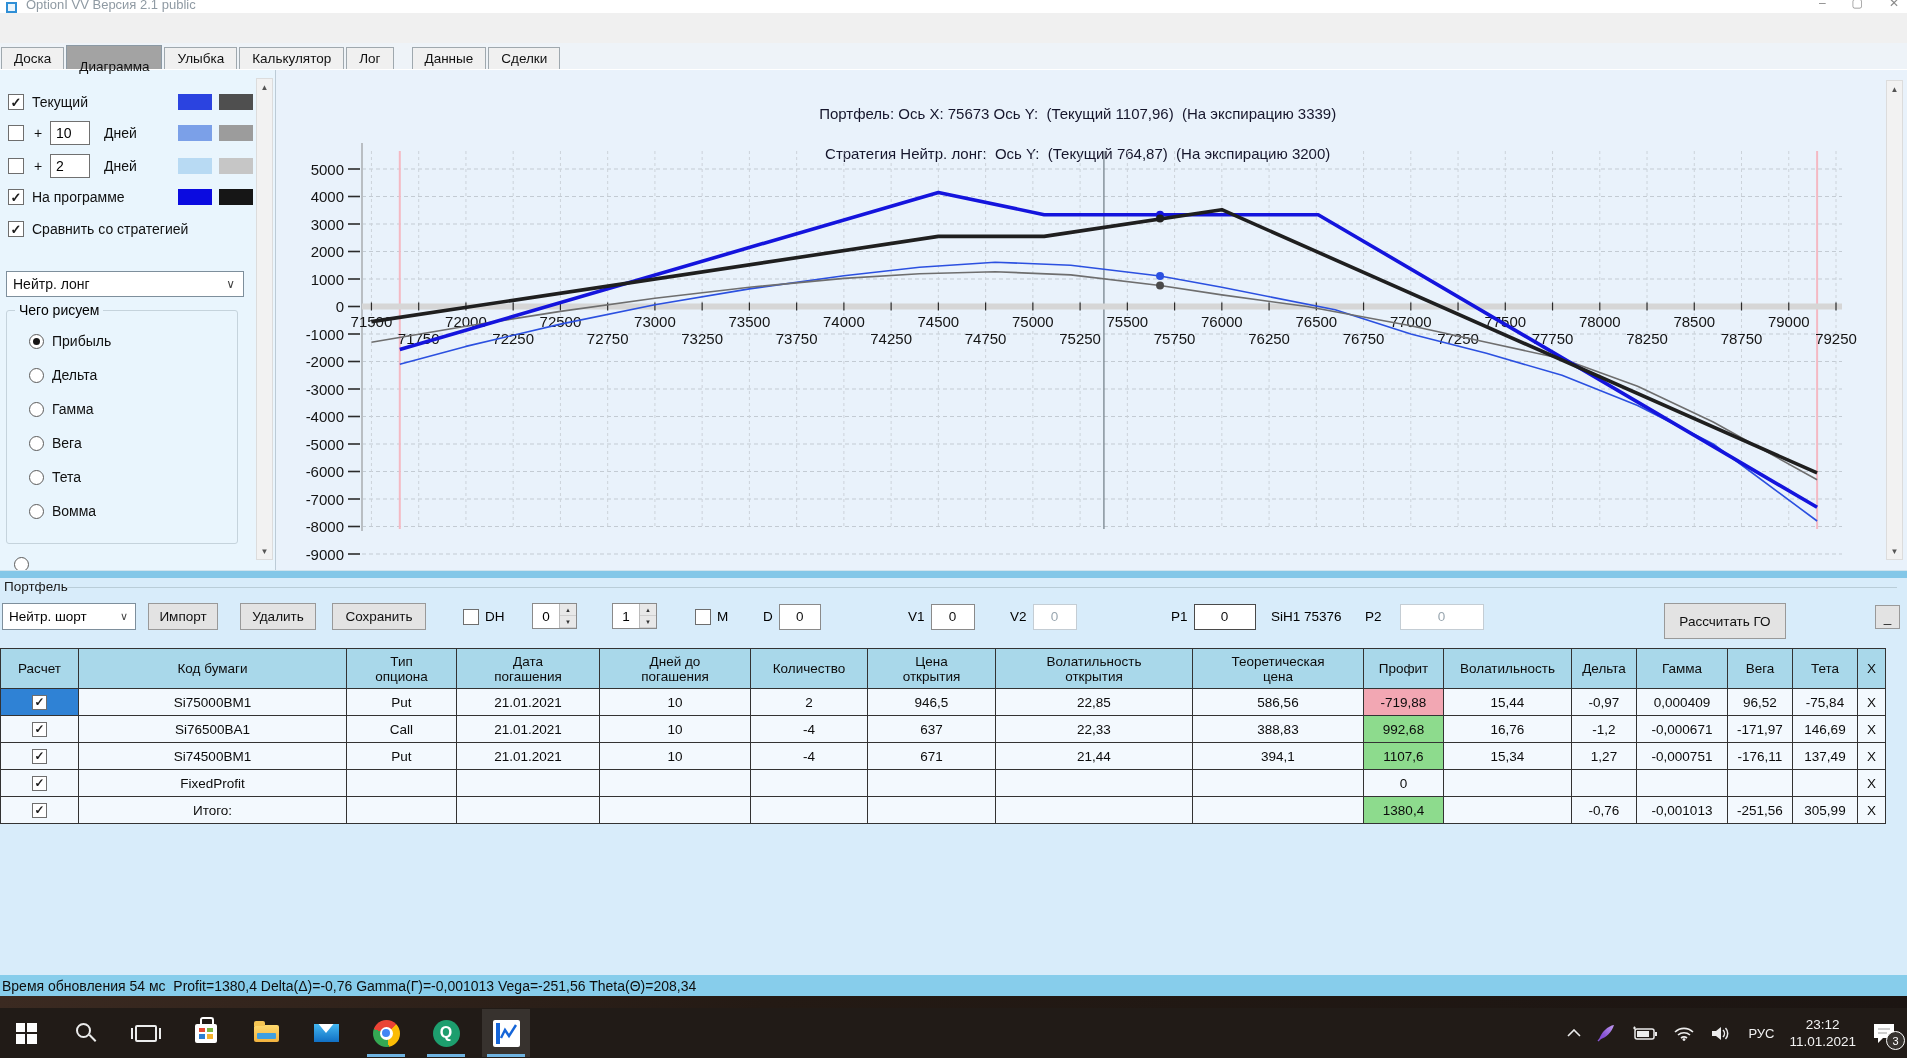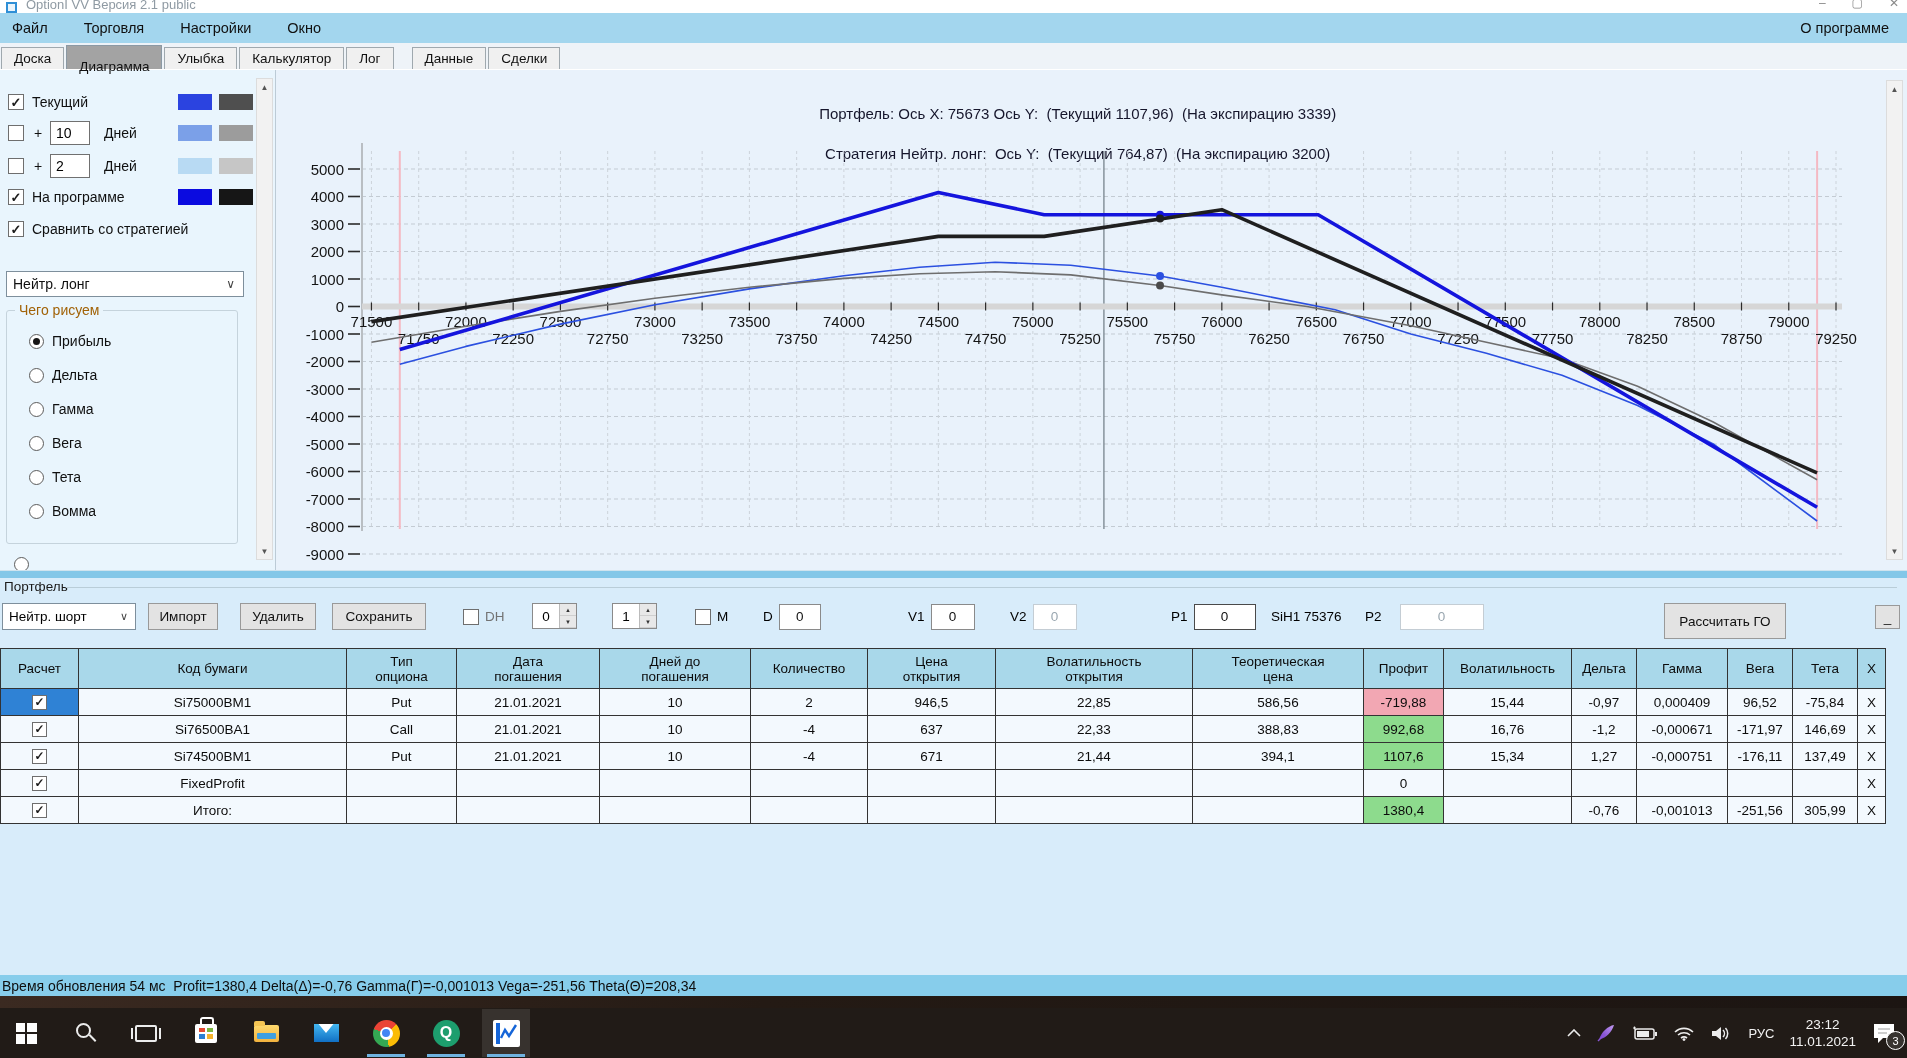--- a/index.html
+++ b/index.html
@@ -36,21 +36,21 @@
   .cb.on::after{content:"✓"}
   .cb.sm{width:15px;height:15px;font-size:12px}
   .lp-label{margin-left:8px;white-space:nowrap}
   .swatch{position:absolute;width:34px;height:16px;top:3px}
   .sw1{left:170px}.sw2{left:211px}
   .plus{margin-left:8px;width:12px;text-align:center}
   .day-input{margin-left:6px;width:40px;height:24px;border:1px solid #707070;background:#fff;font-size:14px;text-align:left;padding-left:5px;font-family:"Liberation Sans",sans-serif}
   .lp-select{position:absolute;left:6px;width:238px;height:26px;background:#fff;border:1px solid #7e8f9c;display:flex;align-items:center;font-size:14px;padding-left:6px;color:#101010}
   .lp-select .chev{margin-left:auto;margin-right:8px;color:#444;font-size:12px}
   .groupbox{position:absolute;left:6px;width:232px;border:1px solid #c5d3dc;border-radius:3px}
-  .groupbox .gb-title{position:absolute;top:-9px;left:8px;background:#e9f5fd;padding:0 4px;font-size:14px;color:#a16207}
+  .groupbox .gb-title{position:absolute;top:-9px;left:8px;background:#e9f5fd;padding:0 4px;font-size:14px;color:#000000}
   .rad-row{position:absolute;left:14px;display:flex;align-items:center;font-size:14px;color:#101010}
   .rad{width:15px;height:15px;border:1px solid #5c5c5c;border-radius:50%;background:#fff;position:relative;flex:none}
   .rad.on::after{content:"";position:absolute;inset:3px;background:#151515;border-radius:50%}
   .rad-row span{margin-left:8px}
   .lp-partial{position:absolute;left:14px;top:487px;display:flex;align-items:center}
 
   .v-scroll{position:absolute;width:17px;background:#f2f2f2;border:1px solid #dcdcdc}
   .v-scroll .arr{position:absolute;left:0;width:15px;height:16px;background:#f2f2f2;color:#555;font-size:8px;display:flex;align-items:center;justify-content:center}
   .v-scroll .arr.up{top:0}.v-scroll .arr.dn{bottom:0}
   .lp-scroll{right:2px;top:8px;height:482px}
@@ -74,21 +74,21 @@
   .pt-select{left:2px;width:134px;background:#fff;border:1px solid #7e8f9c;display:flex;align-items:center;padding-left:6px}
   .pt-select .chev{margin-left:auto;margin-right:7px;color:#444;font-size:11px}
   .lblrow{display:flex;align-items:center;gap:6px}
   .tb-input{height:26px;border:1px solid #8a8a8a;background:#fff;text-align:center;font-size:13.5px;font-family:"Liberation Sans",sans-serif;color:#101010}
   .tb-input.dis{color:#9aa7b0;border-color:#c4cdd4}
   .tb-input.strong{border:1.5px solid #4a4a4a}
   .spinner{display:flex;height:26px;border:1px solid #8a8a8a;background:#fff}
   .spinner .num{width:26px;display:flex;align-items:center;justify-content:center;font-size:13.5px}
   .spinner .arrs{width:17px;display:flex;flex-direction:column;border-left:1px solid #bbb}
   .spinner .arrs div{flex:1;background:#e8e8e8;font-size:6px;color:#333;display:flex;align-items:center;justify-content:center;border-bottom:1px solid #cfcfcf}
-  .dh-label{color:#737373}
+  .dh-label{color:#000000}
 
   table.pos{border-collapse:collapse;table-layout:fixed;position:absolute;top:70px;left:0;background:#d8ecfa}
   table.pos th{background:#a9d8ea;border:1px solid #333;font-weight:normal;font-size:13.5px;white-space:pre-line;padding:1px 2px;color:#0c0c0c;height:40px}
   table.pos td{background:#f3f9fe;border:1px solid #333;text-align:center;font-size:13.5px;height:27px;color:#0c0c0c;overflow:hidden}
   td.cbcell{background:#f3f9fe}
   td.cbcell.sel{background:#2f82d5}
   td.profit.neg{background:#f2a7b3}
   td.profit.pos{background:#8ddb8d}
   td.xcell{background:#ededed;font-size:13px}
 
@@ -136,27 +136,20 @@
   <div class="titlebar">
     <span class="app-ico"></span>
     <span class="title-text">OptionI VV Версия 2.1 public</span>
     <div class="winbtns">
       <span>–</span>
       <span>▢</span>
       <span>✕</span>
     </div>
   </div>
 
-  <div class="menubar">
-    <span class="mi">Файл</span>
-    <span class="mi">Торговля</span>
-    <span class="mi">Настройки</span>
-    <span class="mi">Окно</span>
-    <span class="mi menu-right">О программе</span>
-  </div>
 
   <div class="tabstrip">
       <span class="tab">Доска</span>
       <span class="tab active">Диаграмма</span>
       <span class="tab">Улыбка</span>
       <span class="tab">Калькулятор</span>
       <span class="tab">Лог</span>
       <span class="tab">Данные</span>
       <span class="tab">Сделки</span>
     </div>

